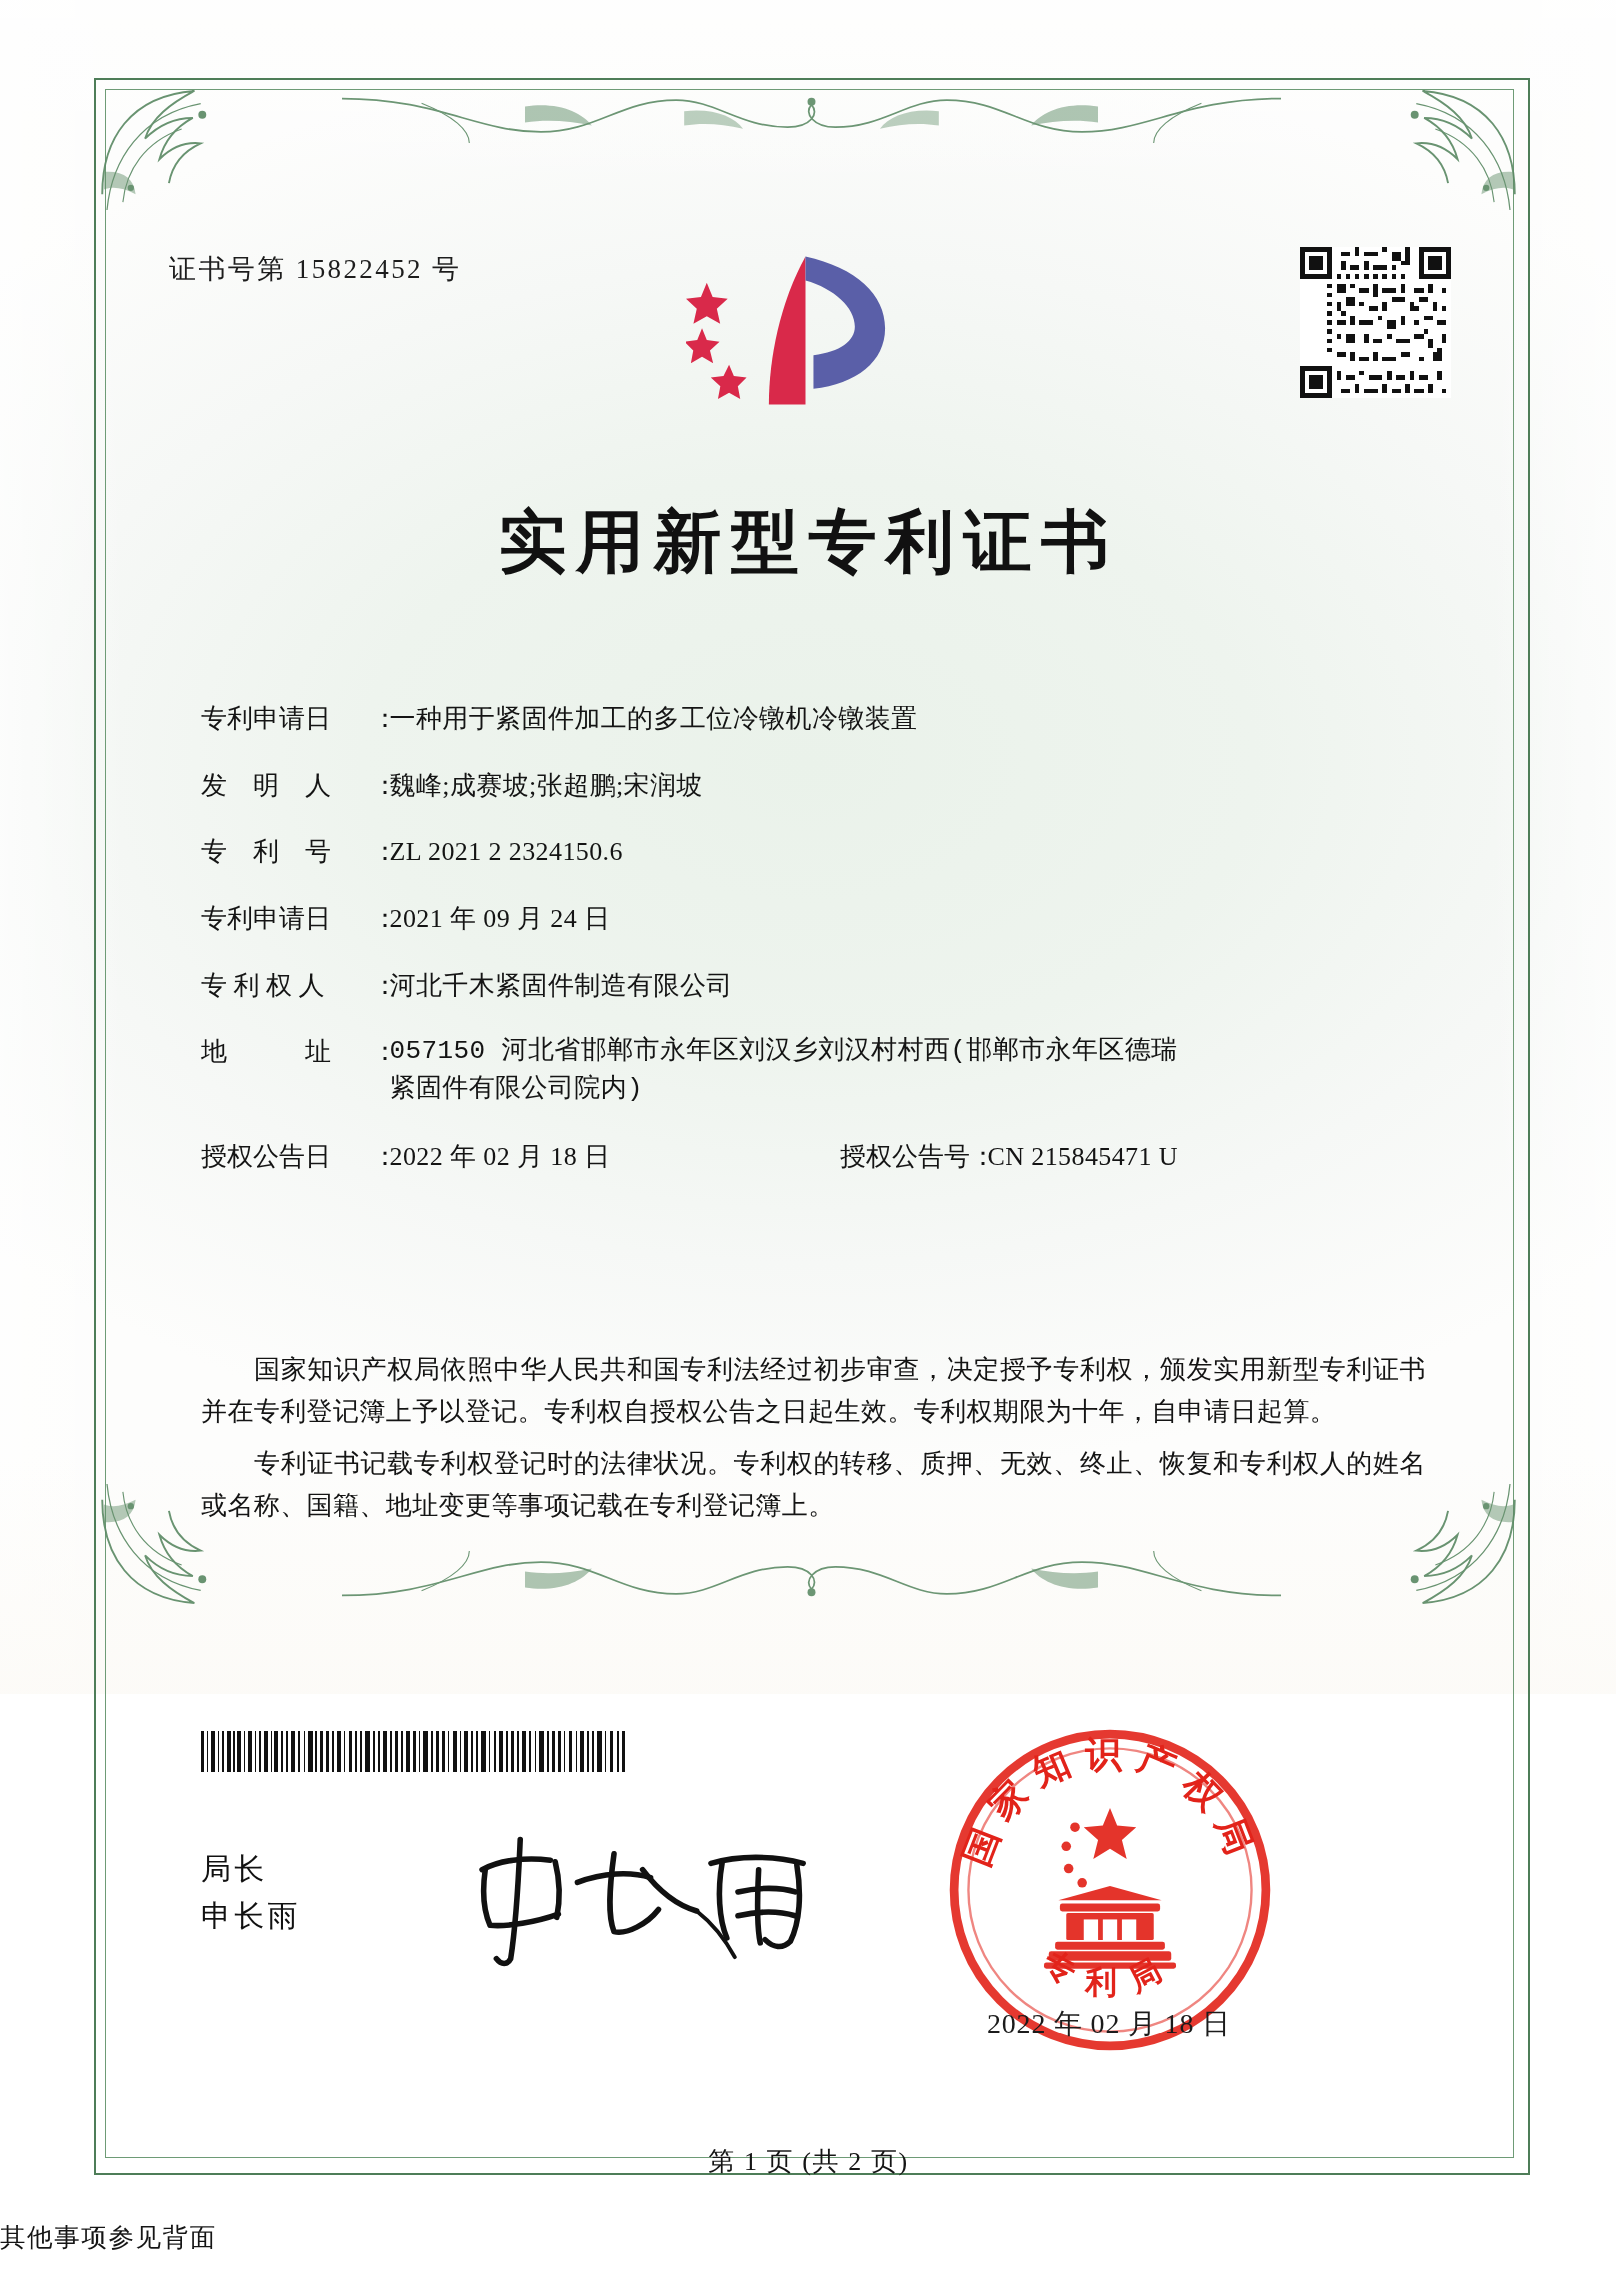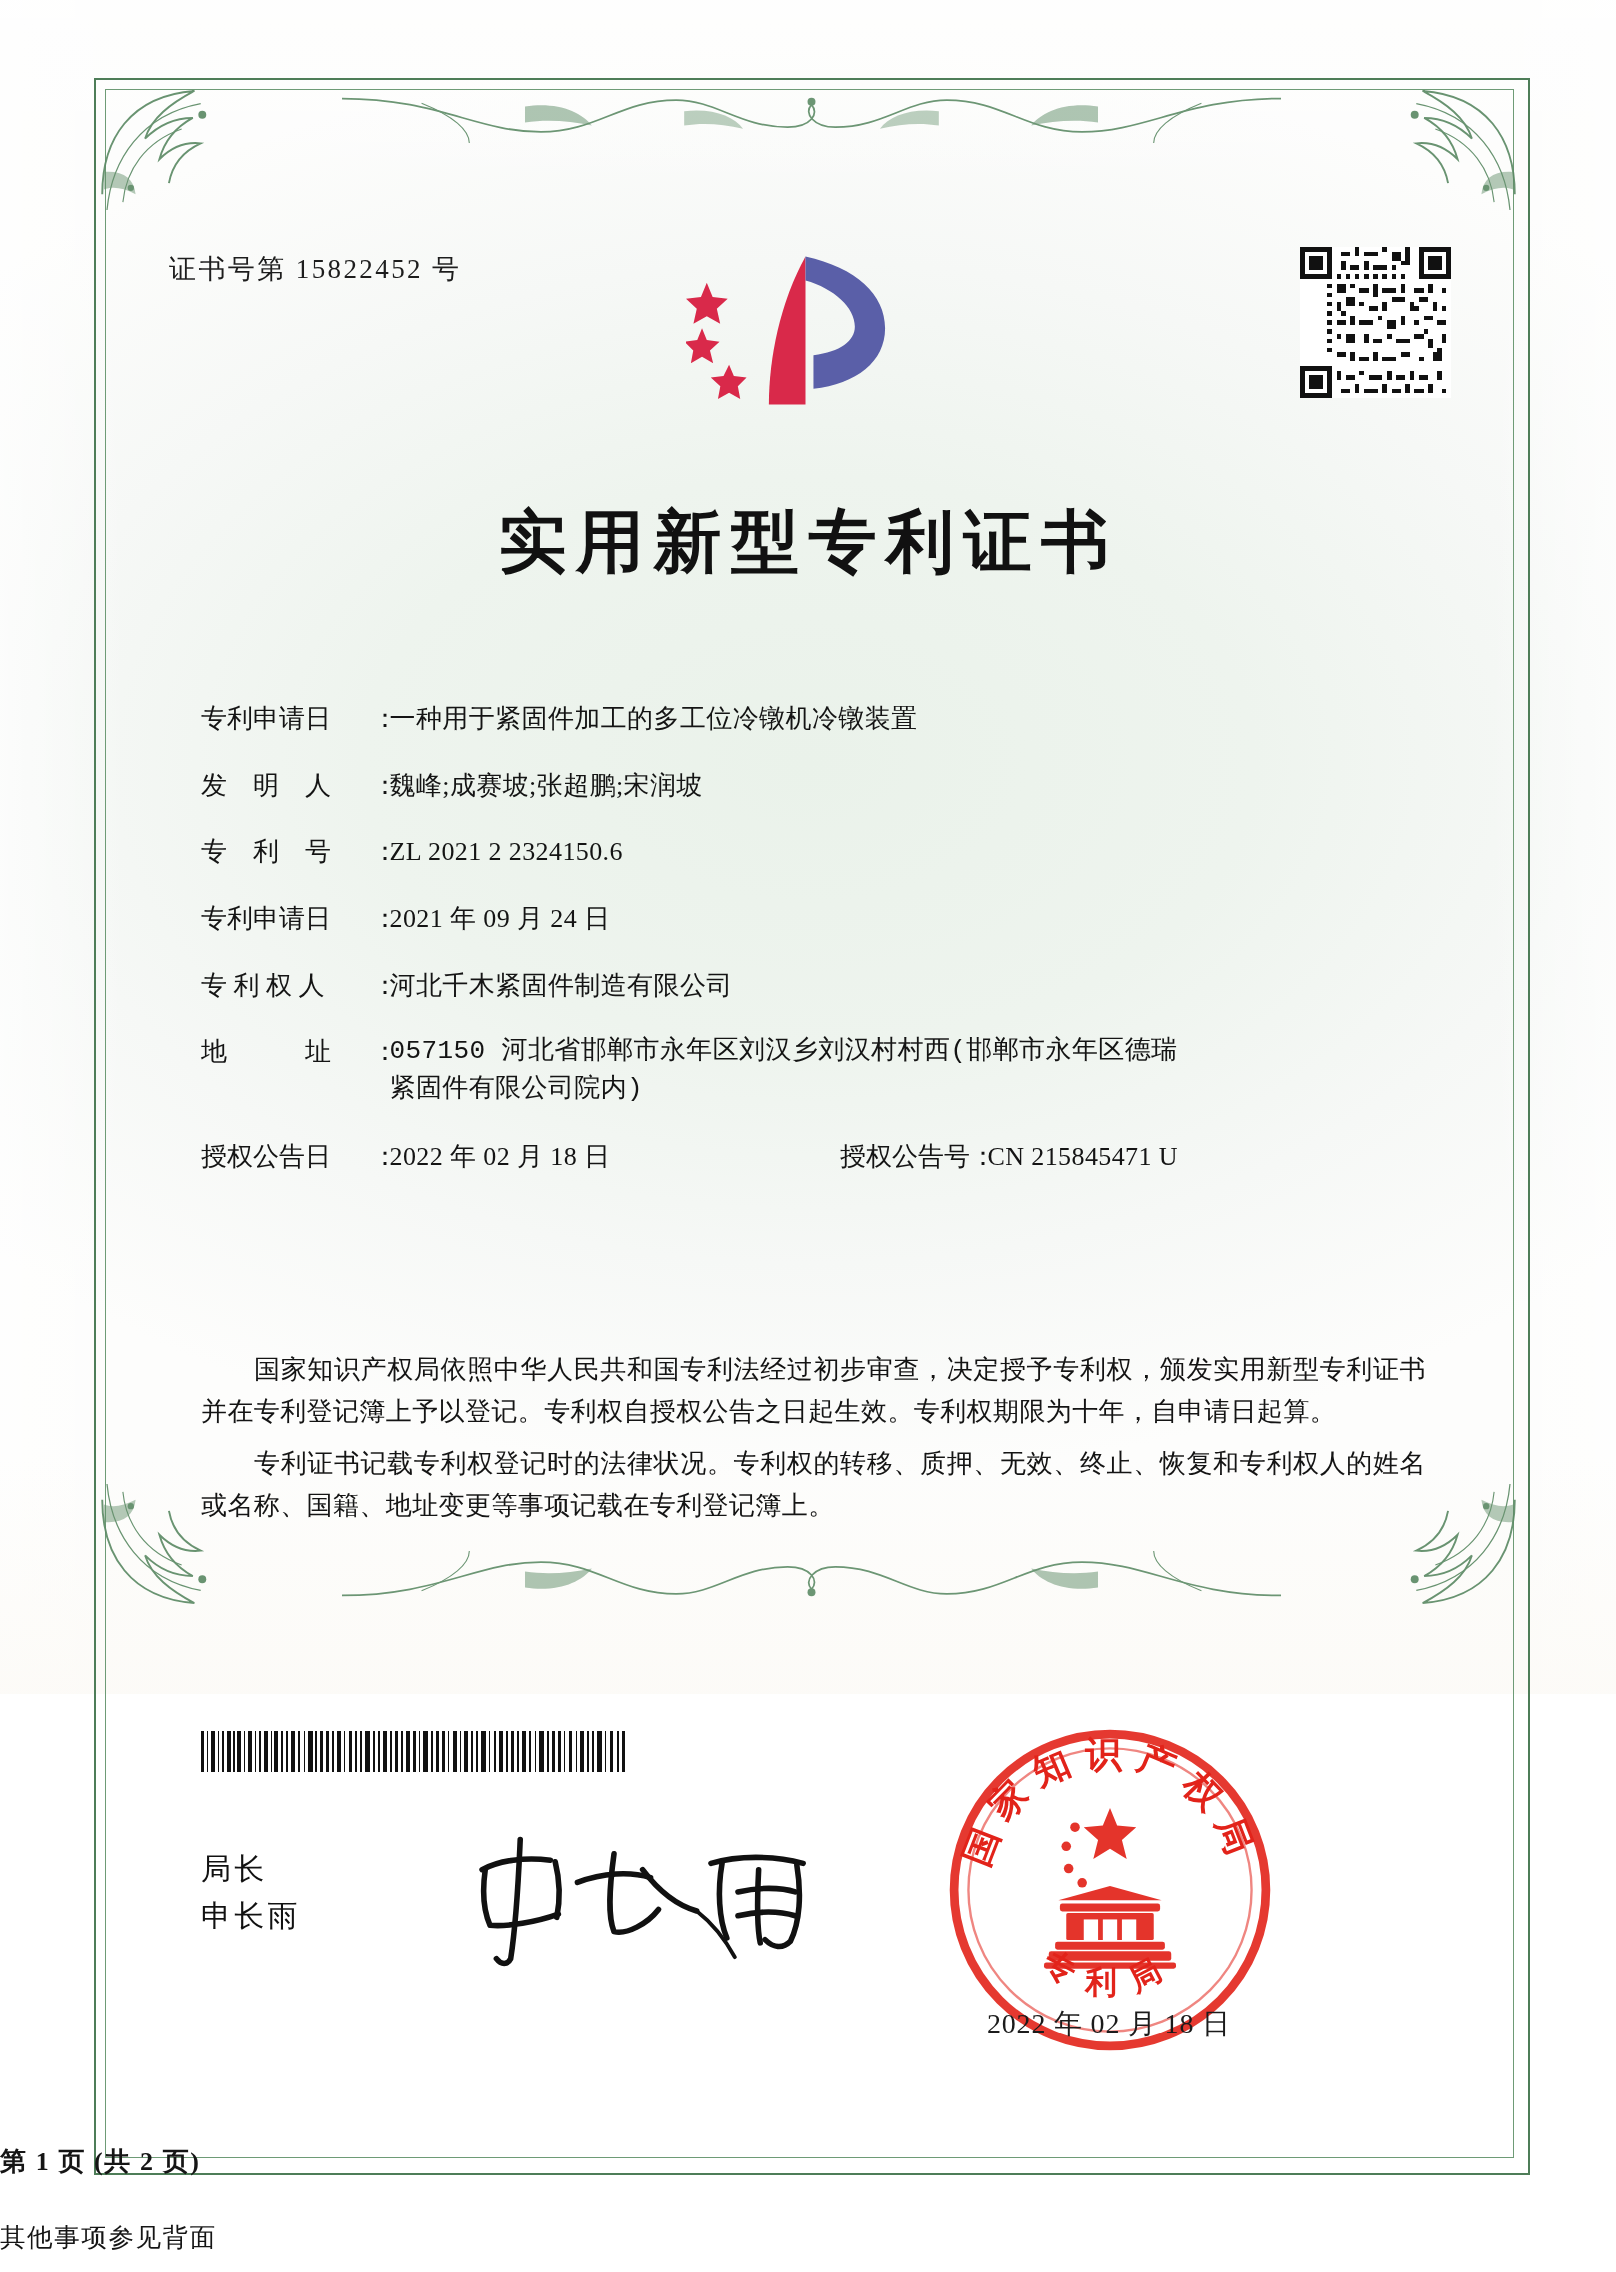--- a/index.html
+++ b/index.html
@@ -220,25 +220,24 @@
     color: #1b1b1b;
     letter-spacing: 0.8px;
     white-space: nowrap;
   }
 
   
   #page-indicator {
     position: absolute;
     left: 0; right: 0;
     top: 2144px;
-    text-align: left;
+    text-align: center;
     font-size: 26px;
     color: #151515;
     letter-spacing: 1.6px;
-    font-weight: bold;
   }
   #back-note {
     position: absolute;
     left: 0; right: 0;
     top: 2220px;
     font-size: 25.5px;
     color: #151515;
     letter-spacing: 1.6px;
   }
 </style>

